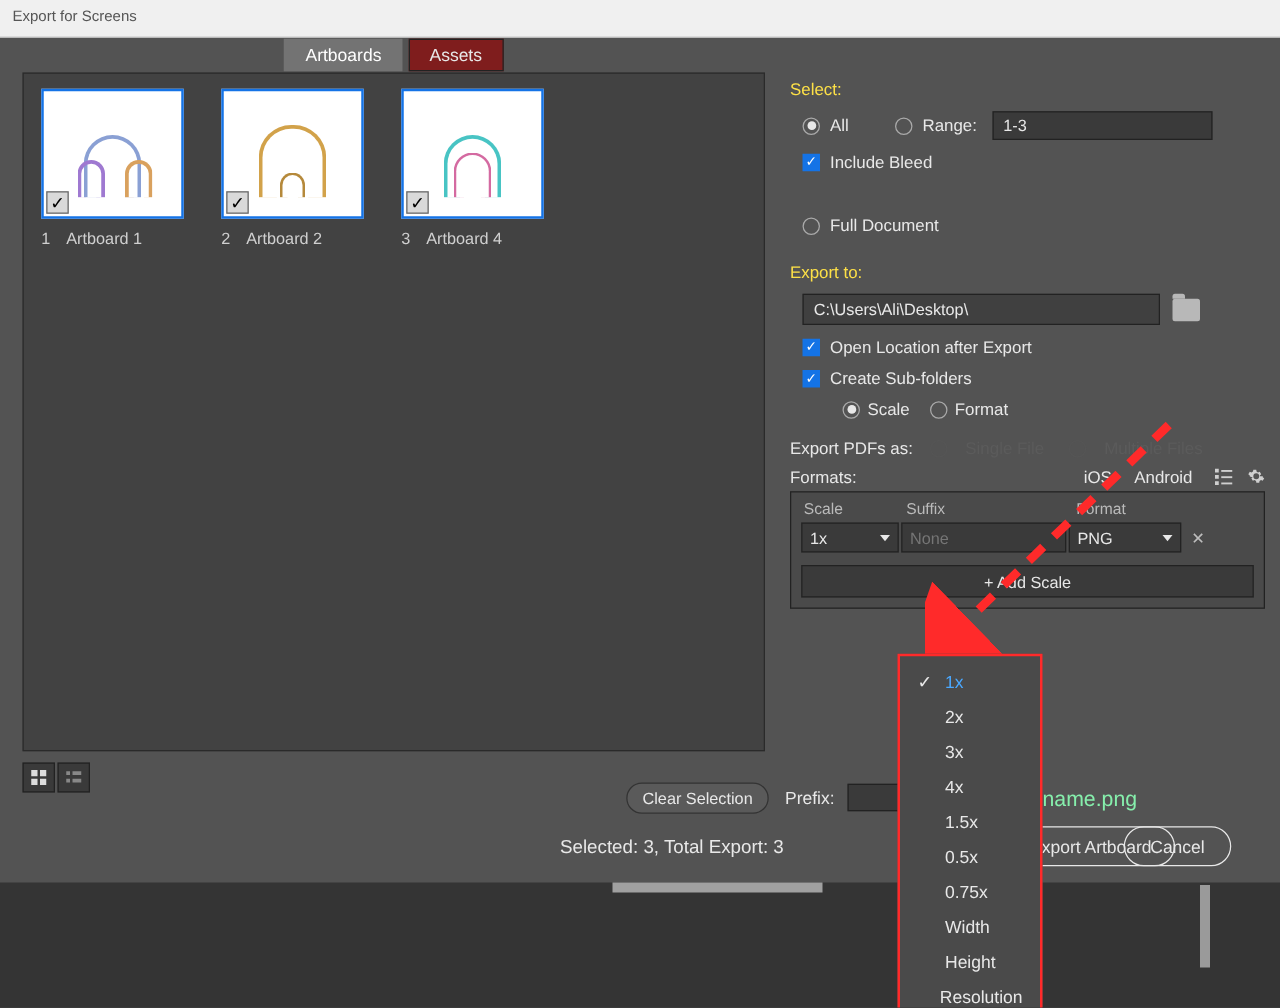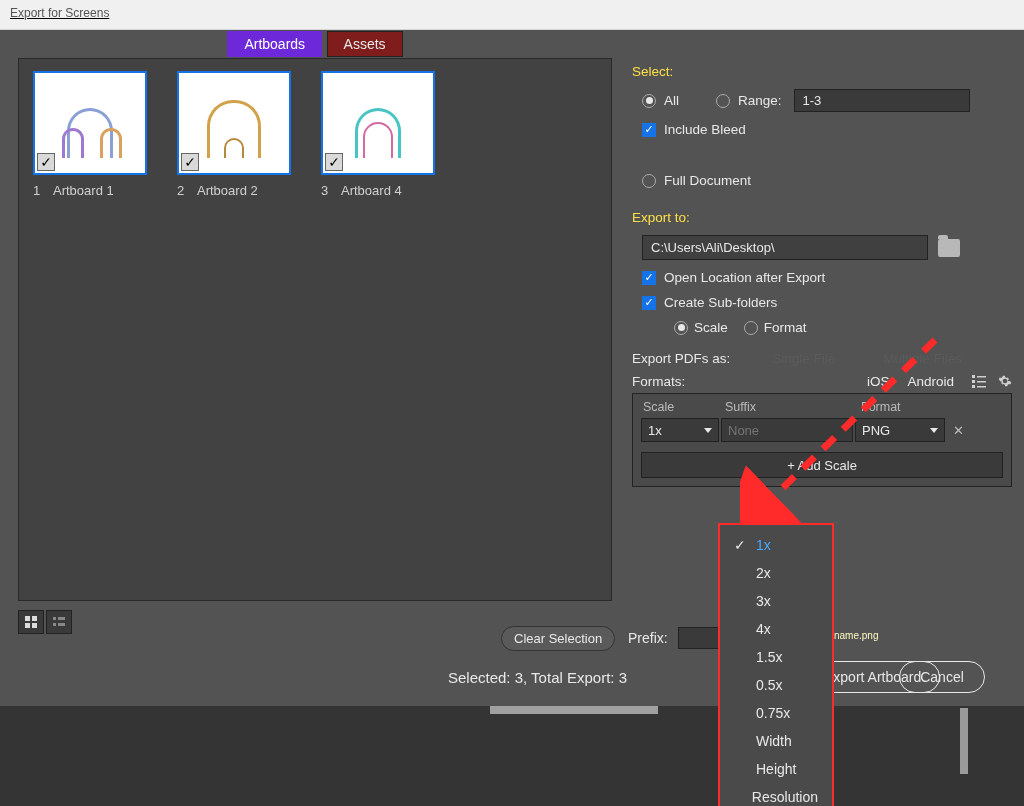--- a/index.html
+++ b/index.html
@@ -1,37 +1,37 @@
 <!DOCTYPE html>
 <html><head>
 <meta charset="utf-8">
 <style>
   * { box-sizing: border-box; margin: 0; padding: 0; font-family: "Segoe UI", Arial, sans-serif; }
   html, body { width: 1024px; height: 806px; background: #2e2e2e; overflow: hidden; }
   .window {
-    width: 1024px; height: 806px; background: #535353; position: relative; text-decoration: underline;
+    width: 1024px; height: 806px; background: #535353; position: relative;
   }
   .titlebar {
     height: 30px; background: #f0f0f0; color: #555; font-size: 12px;
     padding: 6px 10px; border-bottom: 1px solid #d4d4d4;
   }
   .body { position: absolute; top: 30px; left: 0; right: 0; bottom: 0; padding: 0; }
   .left-pane {
     position: absolute; left: 18px; top: 28px; width: 594px; height: 543px;
     background: #424242; border: 1px solid #2a2a2a;
   }
   .tabs {
     position: absolute; left: 0; right: 0; top: -28px; height: 28px;
     text-align: center;
   }
   .tab {
     display: inline-block; padding: 4px 16px; font-size: 14px;
     color: #e8e8e8; cursor: pointer; border: 1px solid transparent;
   }
-  .tab.active { background: #6d28d9; color: #fff; }
+  .tab.active { background: #737373; color: #fff; }
   .tab:not(.active) { background: #7f1d1d; border: 1px solid #222; }
   .thumb-row { display: flex; gap: 30px; padding: 12px 14px; }
   .thumb-item { width: 114px; }
   .thumb {
     width: 114px; height: 104px; background: #fff; border: 2px solid #1473e6;
     position: relative; display: flex; align-items: center; justify-content: center;
     overflow: hidden;
   }
   .thumb .cb {
     position: absolute; left: 2px; bottom: 2px; width: 18px; height: 18px;
@@ -122,21 +122,21 @@
   .clear-btn {
     position:absolute; left: 501px; top: 0;
     background:#5a5a5a; border:1px solid #333; border-radius:14px;
     color:#e8e8e8; padding: 4px 12px; font-size:13px;
   }
   .prefix-label { position:absolute; left: 628px; top: 4px; color:#e8e8e8; }
   .prefix-input {
     position:absolute; left: 678px; top: 1px;
     background:#3a3a3a; border:1px solid #222; width: 64px; height:22px;
   }
-  .suffix-hint { position:absolute; left: 834px; top: 4px; color:#fef9c3; font-size:10px; }
+  .suffix-hint { position:absolute; left: 834px; top: 4px; color:#86efac; font-size:17px; }
   .status-text { position:absolute; left: 448px; bottom: 120px; color:#e8e8e8; font-size:15px; }
   .export-btn, .cancel-btn {
     position:absolute; bottom: 113px;
     border:1.5px solid #e8e8e8; border-radius:18px; background:transparent;
     color:#e8e8e8; height:32px; font-size:14px; padding: 0 18px;
   }
   .export-btn { left: 805px; }
   .cancel-btn { left: 899px; width:86px;margin-top:20px; }
   .overscroll {
     position:absolute; left:0; bottom:0; right:0; height:100px;

